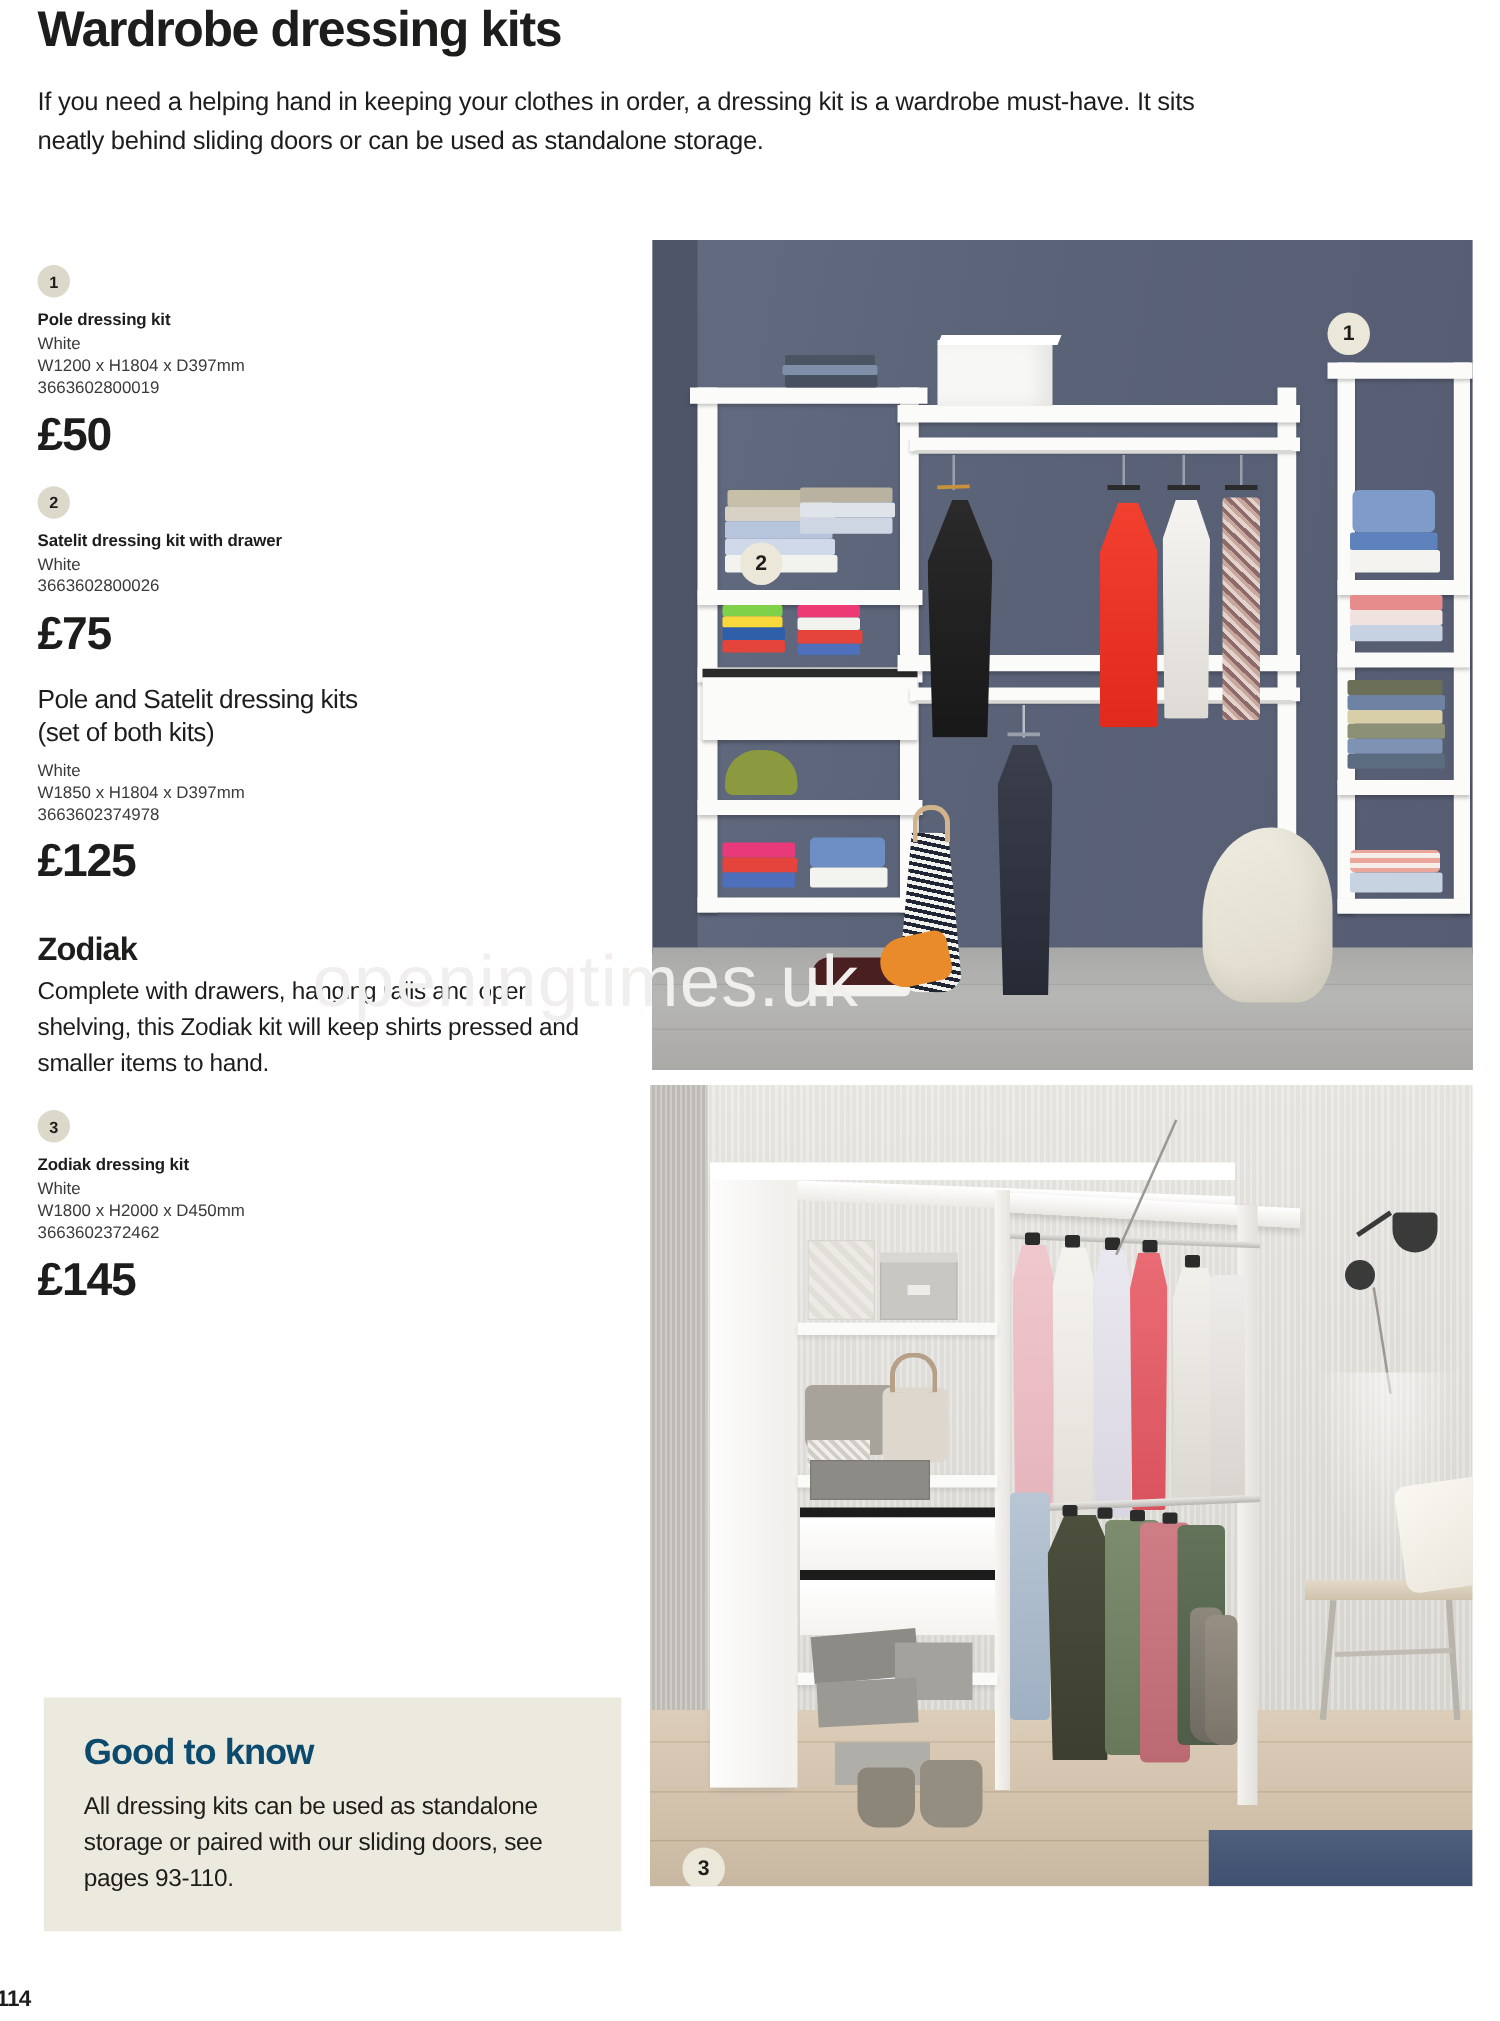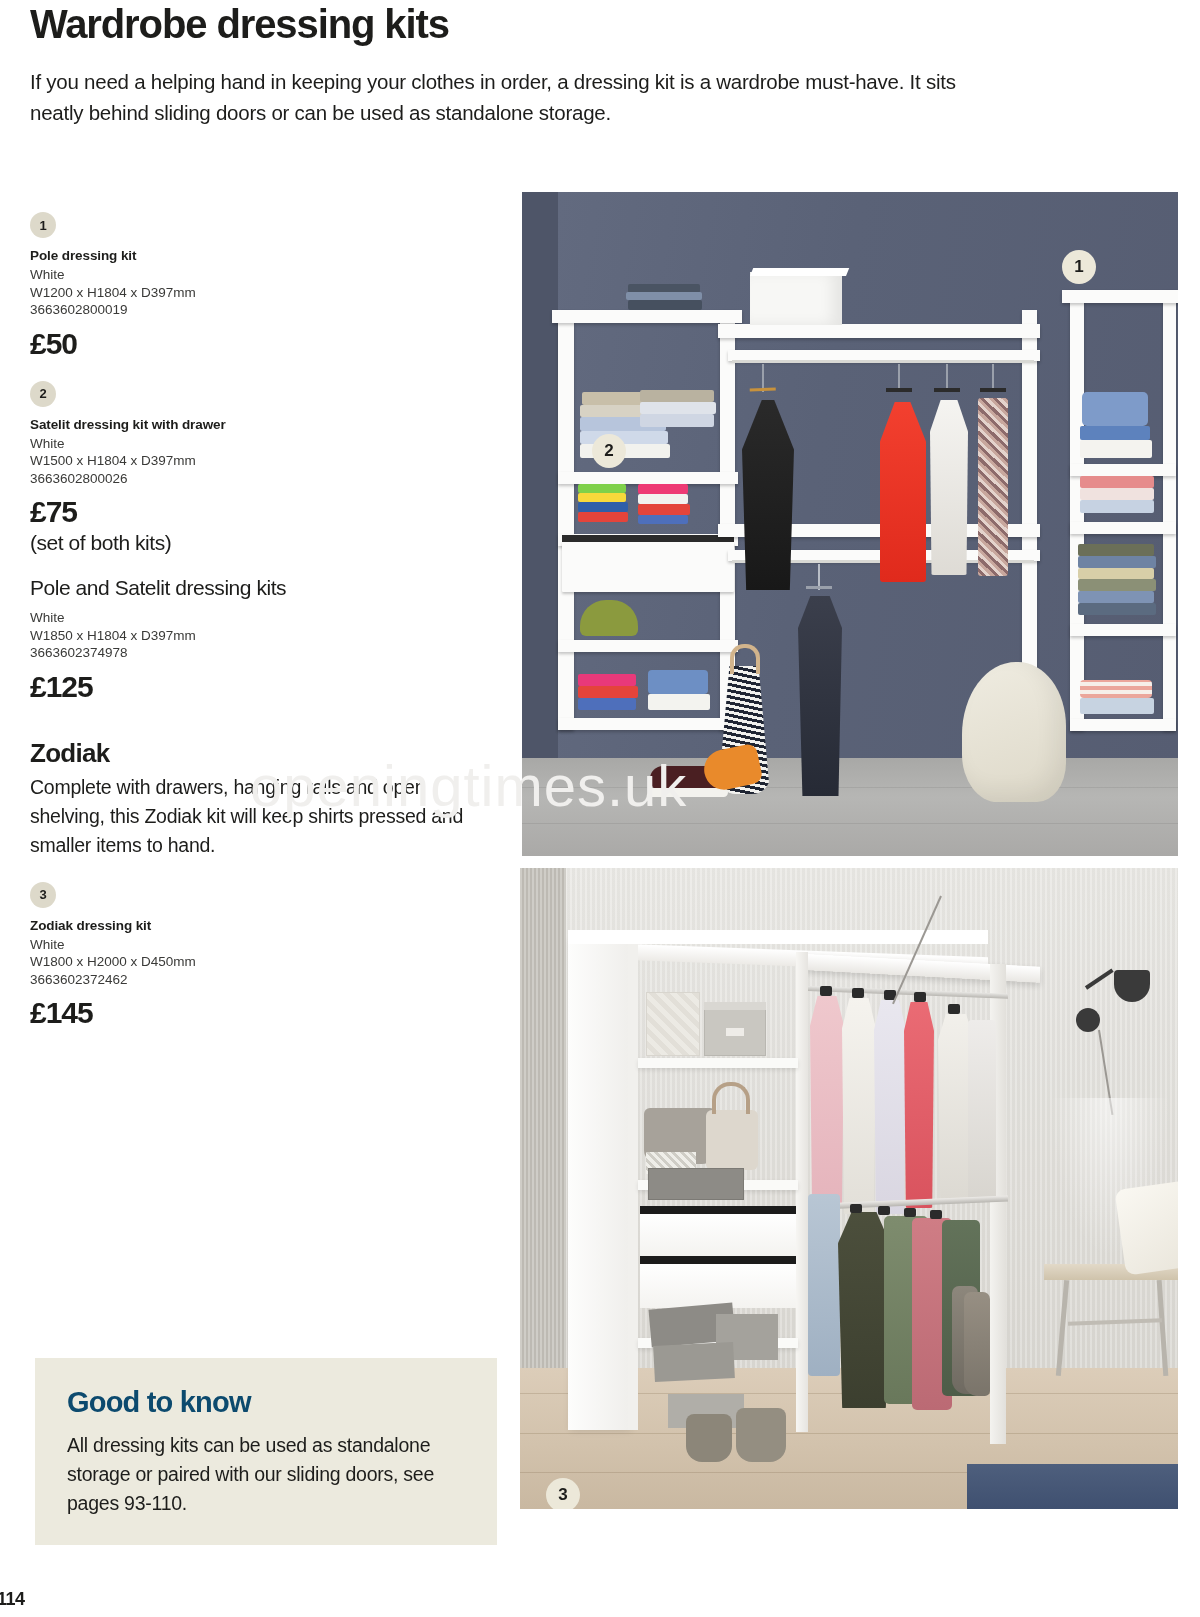--- a/index.html
+++ b/index.html
@@ -43,21 +43,21 @@
   }
 
   .prod-name {
     font-size: 13.5px; font-weight: 700; letter-spacing: -0.1px;
     color: #1d1d1b; margin-top: 10px;
   }
   .prod-meta {
     font-size: 13.5px; line-height: 17.5px; color: #3a3a38; margin-top: 3px;
   }
   .price {
-    font-size: 30px; font-weight: 700; letter-spacing: -1px;
+    font-size: 37px; font-weight: 700; letter-spacing: -1px;
     color: #1d1d1b; margin-top: 8px;
   }
   .set-head {
     font-size: 21px; line-height: 27px; letter-spacing: -0.45px;
     color: #1d1d1b; margin-top: 18px;
   }
 
   
   .gtk {
     position: absolute; left: 35px; top: 1358px;
@@ -142,28 +142,27 @@
       <div class="prod-meta">White</div>
       <div class="prod-meta" style="margin-top:0">W1200 x H1804 x D397mm</div>
       <div class="prod-meta" style="margin-top:0">3663602800019</div>
       <div class="price">£50</div>
     </div>
 
     <div style="margin-top:20px;">
       <div class="badge">2</div>
       <div class="prod-name">Satelit dressing kit with drawer</div>
       <div class="prod-meta">White</div>
-      <div class="prod-meta" style="margin-top:0">W1500 x H1804 x D397mm</div>
       <div class="prod-meta" style="margin-top:0">3663602800026</div>
       <div class="price">£75</div>
     </div>
 
     <div>
+      <div class="set-head">Pole and Satelit dressing kits</div>
       <div class="set-head" style="margin-top:0">(set of both kits)</div>
-      <div class="set-head">Pole and Satelit dressing kits</div>
       <div class="prod-meta" style="margin-top:8px">White</div>
       <div class="prod-meta" style="margin-top:0">W1850 x H1804 x D397mm</div>
       <div class="prod-meta" style="margin-top:0">3663602374978</div>
       <div class="price">£125</div>
     </div>
 
     <div style="margin-top:34px;">
       <div class="section-head">Zodiak</div>
       <div class="section-body">Complete with drawers, hanging rails and open shelving, this Zodiak kit will keep shirts pressed and smaller items to hand.</div>
     </div>

